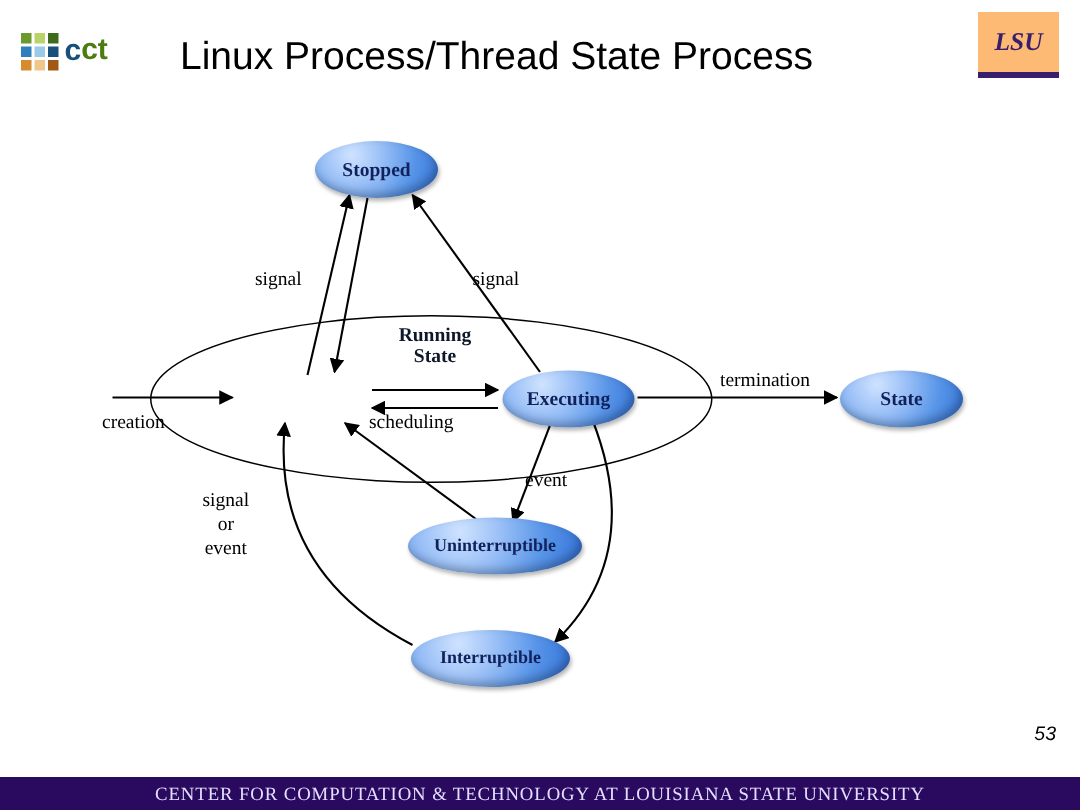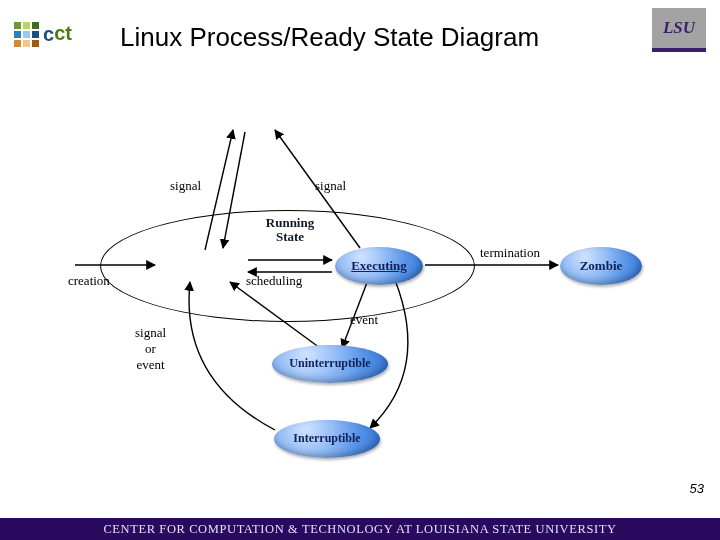--- a/index.html
+++ b/index.html
@@ -29,21 +29,21 @@
     grid-template-rows: repeat(3, 7px);
     gap: 2px;
     margin-right: 4px;
   }
   .sq { width: 7px; height: 7px; }
   .cct-text { font-family: Arial; font-size: 20px; font-weight: bold; letter-spacing: 0px; }
   .lsu-logo {
     position: absolute;
     top: 8px; right: 14px;
     width: 54px; height: 44px;
-    background: #a3a3a3;
+    background: #fdba74;
     display: flex; align-items: center; justify-content: center;
     font-family: "Times New Roman"; font-weight: bold; font-size: 17px;
     color: #3a1e6e;
     border-bottom: 4px solid #3a1e6e;
     font-style: italic;
   }
   .diagram {
     position: absolute;
     top: 80px; left: 60px;
     width: 620px; height: 390px;
@@ -112,21 +112,21 @@
     <div class="sq" style="background:#d68b2e"></div>
       <div class="sq" style="background:#f0c68c"></div>
       <div class="sq" style="background:#a05a14"></div>
   </div>
   <span class="cct-text" style="color:#17507a">c</span>
   <span class="cct-text" style="color:#4d7c0f; position:relative; top:-1px">ct</span>
 </div>
 
 <div class="lsu-logo">LSU</div>
 
-<div class="title">Linux Process/Ready State Diagram</div>
+<div class="title">Linux Process/Thread State Process</div>
 
 <div class="diagram">
 
   <svg class="arrows" viewBox="0 0 620 390">
     <defs>
       <marker id="ah" viewBox="0 0 10 10" refX="9" refY="5" markerWidth="7" markerHeight="7" orient="auto-start-reverse">
         <path d="M 0 0 L 10 5 L 0 10 z" fill="#000"></path>
       </marker>
     </defs>
 
@@ -146,25 +146,26 @@
     <line x1="260" y1="268" x2="170" y2="202" stroke="#000" stroke-width="1.4" marker-end="url(#ah)"></line>
 
     <path d="M 335 200 Q 370 290 310 348" fill="none" stroke="#000" stroke-width="1.4" marker-end="url(#ah)"></path>
     <path d="M 215 350 Q 120 300 130 202" fill="none" stroke="#000" stroke-width="1.4" marker-end="url(#ah)"></path>
   </svg>
 
   <div class="running-state" style="left:40px; top:130px; width:375px; height:112px;"></div>
   <div class="running-title" style="left:200px; top:136px; width:60px;">Running
 State</div>
 
+  <div class="node" style="left:150px; top:14px; width:82px; height:38px;">Stopped</div>
 
 
-  <div class="node" style="left:275px; top:167px; width:88px; height:38px;text-decoration:underline;">Executing</div>
+  <div class="node" style="left:275px; top:167px; width:88px; height:38px;">Executing</div>
 
-  <div class="node" style="left:500px; top:167px; width:82px; height:38px;">Zombie</div>
+  <div class="node" style="left:500px; top:167px; width:82px; height:38px;">State</div>
 
   <div class="node" style="left:214px; top:340px; width:106px; height:38px; font-size:12px;">Interruptible</div>
 
   <div class="node" style="left:212px; top:265px; width:116px; height:38px; font-size:12px;">Uninterruptible</div>
 
   <div class="label" style="left:8px; top:193px;">creation</div>
   <div class="label" style="left:110px; top:98px;">signal</div>
   <div class="label" style="left:255px; top:98px;">signal</div>
   <div class="label" style="left:186px; top:193px;text-align:center;">scheduling</div>
   <div class="label" style="left:420px; top:165px;text-align:center;">termination</div>

